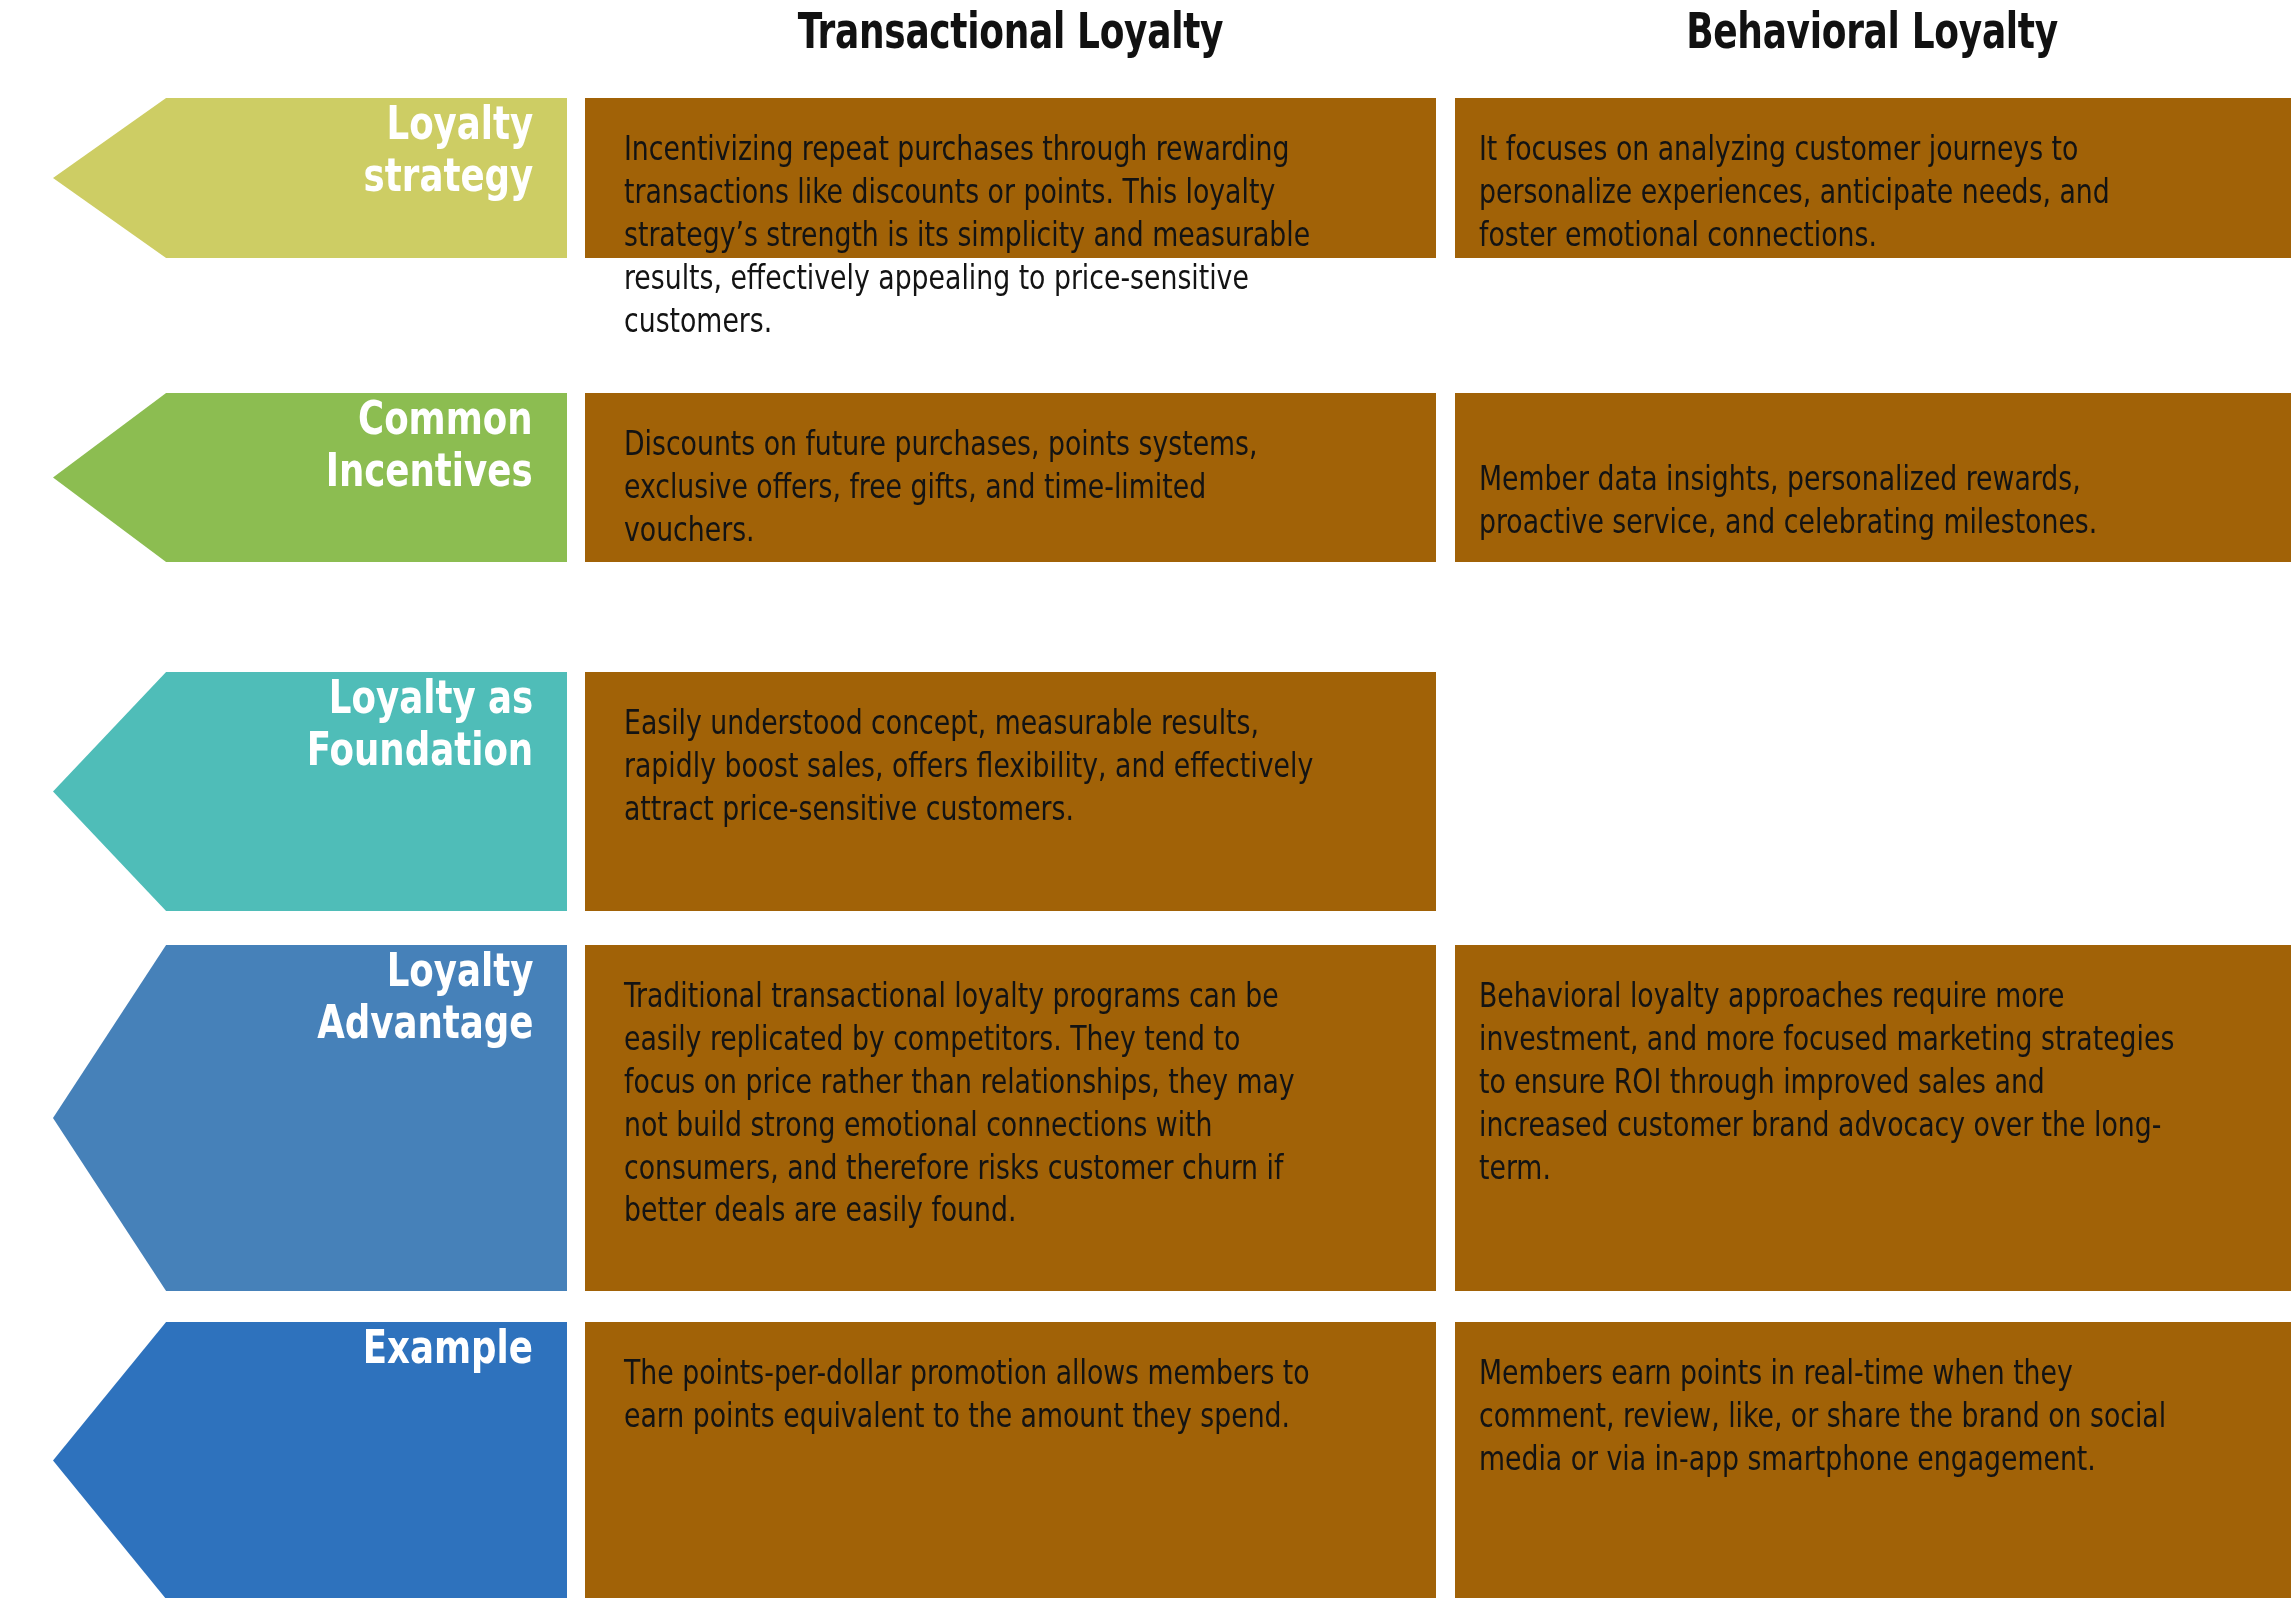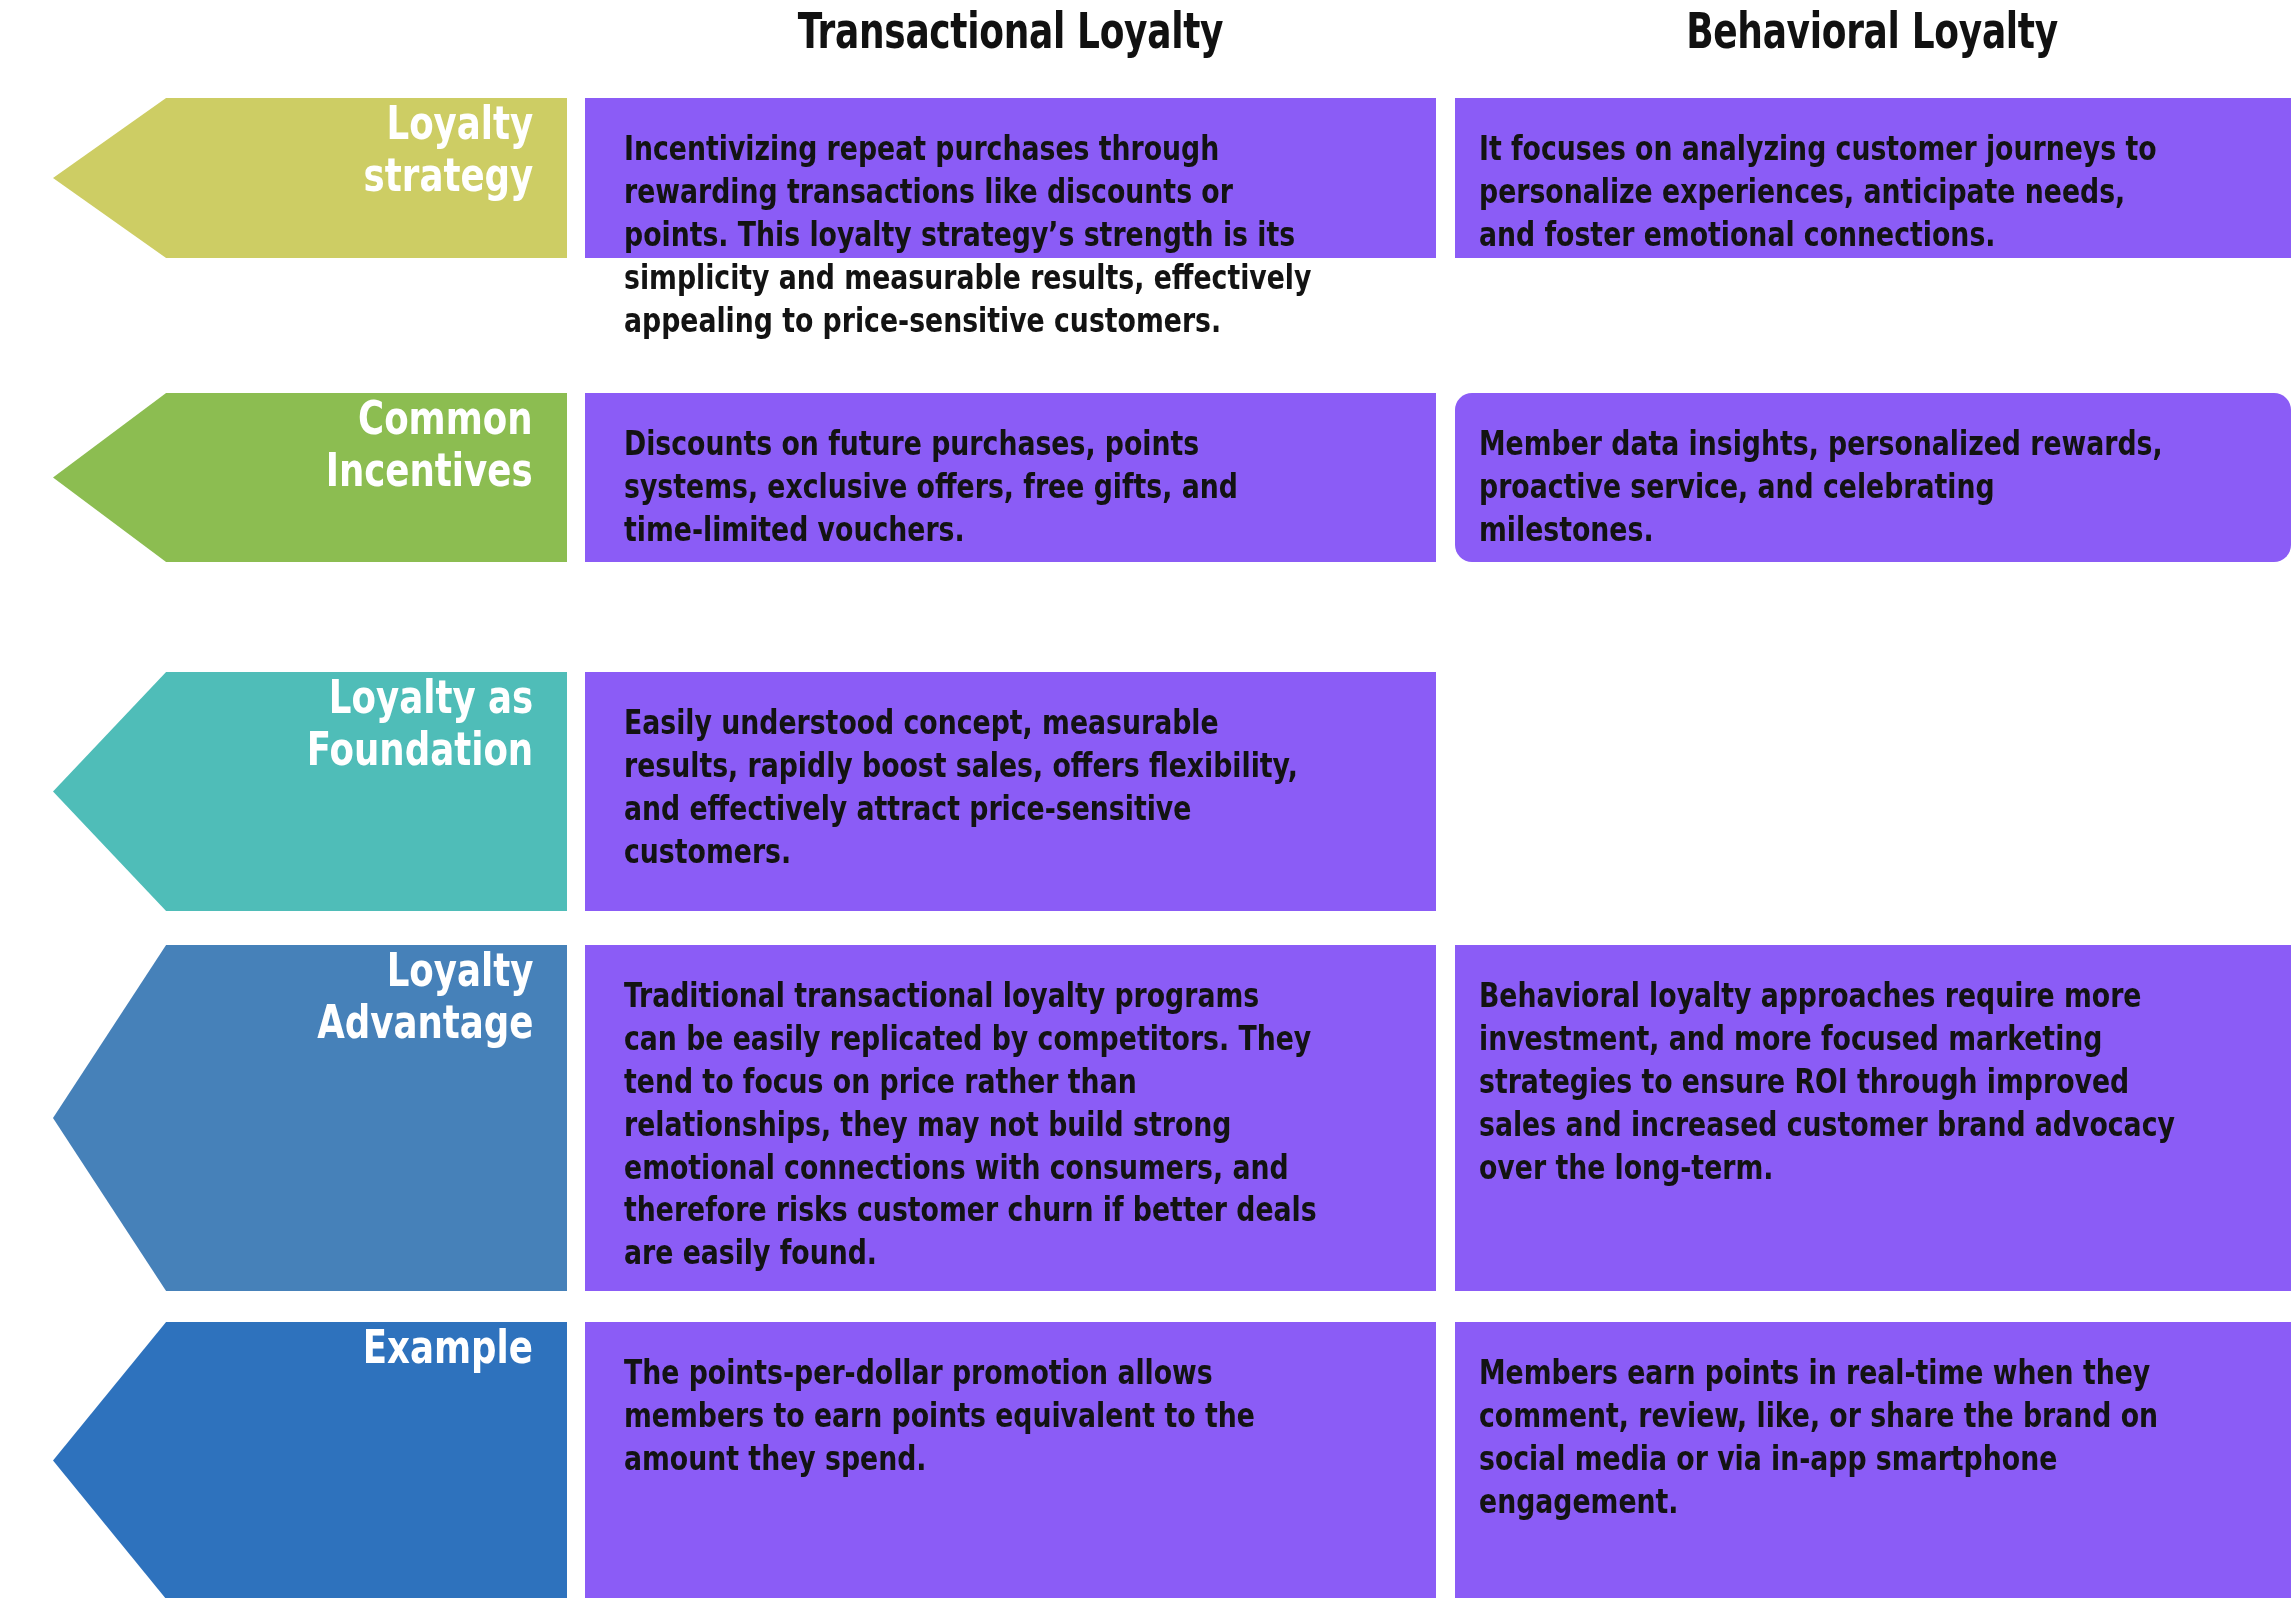--- a/index.html
+++ b/index.html
@@ -69,30 +69,29 @@
     letter-spacing: 0px;
     white-space: pre-line;
     transform: scaleX(0.86);
     transform-origin: right center;
   }
 
   
   .panel {
     position: absolute;
     height: 100%;
-    background: #8b5cf6;
+    background: #a16207;
     box-sizing: border-box;
     display: flex;
     align-items: flex-start;
-    font-weight: bold;
   }
   .panel.left  { left: 585px;  width: 851px; padding: 30px 41px 18px 39px; }
   .panel.right { left: 1455px; width: 836px; padding: 30px 35px 18px 24px; }
 
-  .panel.vcenter { align-items: flex-start; border-radius: 17px; }
+  .panel.vcenter { align-items: flex-end; }
 
   .panel-text {
     font-family: "DejaVu Sans Condensed", "Liberation Sans Narrow", "Liberation Sans", sans-serif;
     font-size: 33px;
     line-height: 1.30;
     color: #131313;
     transform: scaleX(0.90);
     transform-origin: left center;
     width: 111%;
   }

